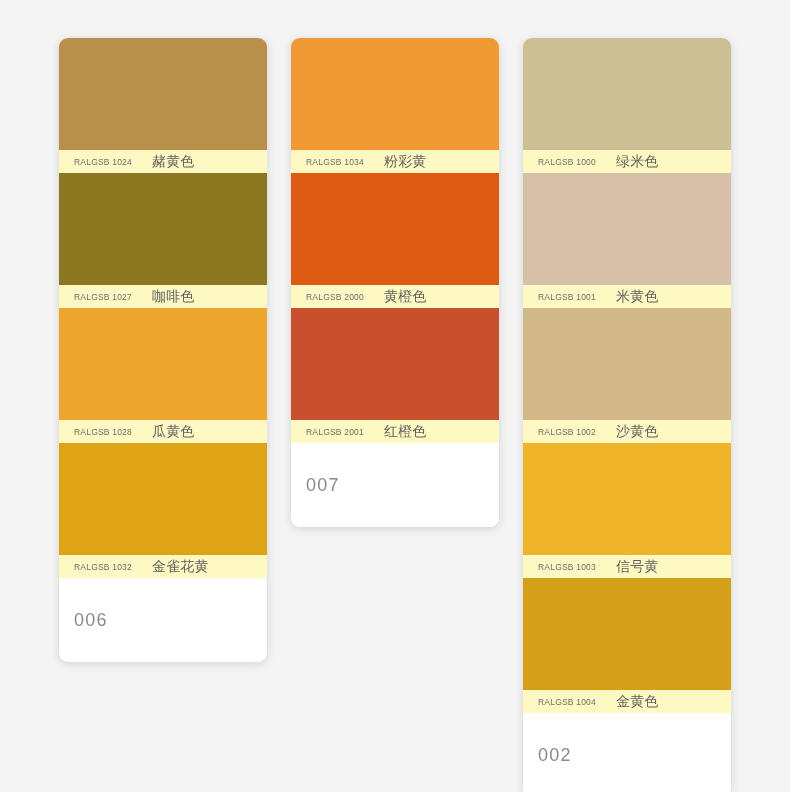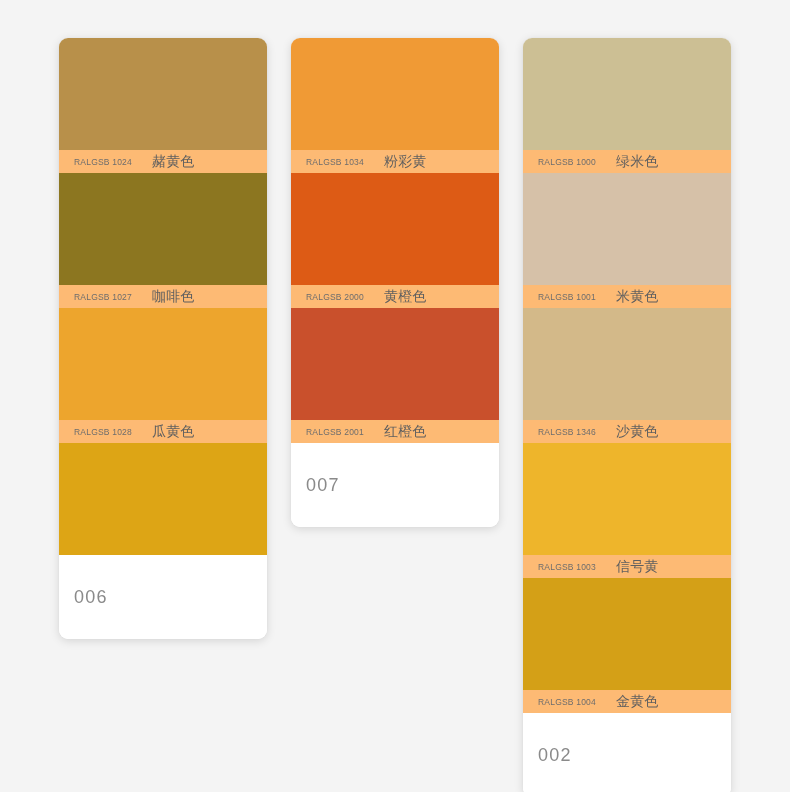--- a/index.html
+++ b/index.html
@@ -47,21 +47,21 @@
   .swatch-color {
     display: block;
     width: 100%;
     height: 112px;
   }
 
   .swatch-label {
     display: flex;
     align-items: center;
     height: 23px;
-    background: #fdba74;
+    background: #fef9c3;
     padding-left: 15px;
     box-sizing: border-box;
     white-space: nowrap;
   }
 
   .swatch-code {
     font-size: 8.5px;
     color: #6d6d6d;
     letter-spacing: 0.2px;
   }
@@ -109,20 +109,24 @@
       </div>
       <div class="swatch-block">
         <div class="swatch-color" style="background: rgb(237, 165, 45);"></div>
         <div class="swatch-label">
           <span class="swatch-code">RALGSB 1028</span>
           <span class="swatch-name">瓜黄色</span>
         </div>
       </div>
       <div class="swatch-block">
         <div class="swatch-color" style="background: rgb(221, 165, 21);"></div>
+        <div class="swatch-label">
+          <span class="swatch-code">RALGSB 1032</span>
+          <span class="swatch-name">金雀花黄</span>
+        </div>
       </div>
       <div class="card-footer">
         <span class="page-number">006</span>
       </div>
     </div>
     <div class="swatch-card">
       <div class="swatch-block">
         <div class="swatch-color" style="background: rgb(240, 154, 53);"></div>
         <div class="swatch-label">
           <span class="swatch-code">RALGSB 1034</span>
@@ -158,21 +162,21 @@
       <div class="swatch-block">
         <div class="swatch-color" style="background: rgb(214, 193, 168);"></div>
         <div class="swatch-label">
           <span class="swatch-code">RALGSB 1001</span>
           <span class="swatch-name">米黄色</span>
         </div>
       </div>
       <div class="swatch-block">
         <div class="swatch-color" style="background: rgb(211, 185, 137);"></div>
         <div class="swatch-label">
-          <span class="swatch-code">RALGSB 1346</span>
+          <span class="swatch-code">RALGSB 1002</span>
           <span class="swatch-name">沙黄色</span>
         </div>
       </div>
       <div class="swatch-block">
         <div class="swatch-color" style="background: rgb(238, 181, 43);"></div>
         <div class="swatch-label">
           <span class="swatch-code">RALGSB 1003</span>
           <span class="swatch-name">信号黄</span>
         </div>
       </div>

